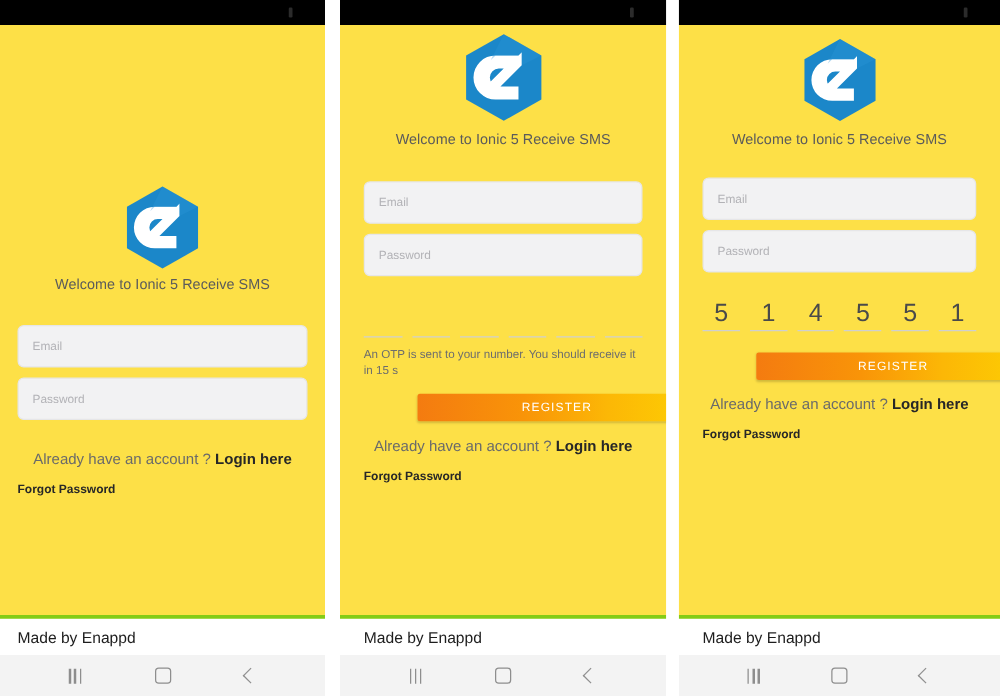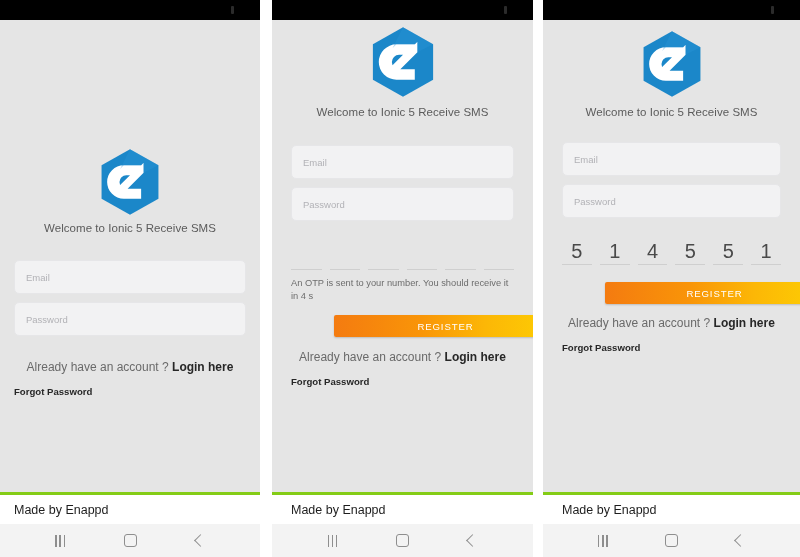--- a/index.html
+++ b/index.html
@@ -41,21 +41,21 @@
     right: 26px; top: 6px;
     width: 3px; height: 8px;
     background: #2b2b2b;
     border-radius: 1px;
   }
 
   
   .content {
     flex: 1 1 auto;
     position: relative;
-    background: #e5e5e5;
+    background: #fde047;
     padding: 0 14px;
     overflow: hidden;
   }
   .p2 .content, .p3 .content { padding: 0 19px; }
 
   .logo-wrap {
     display: flex;
     justify-content: center;
     align-items: center;
   }
@@ -303,21 +303,21 @@
             <span class="d"></span>
           </span>
         <span class="otp-cell">
             <span class="d"></span>
           </span>
         <span class="otp-cell">
             <span class="d"></span>
           </span>
       </div>
       <div class="sp-note"></div>
-      <div class="otp-note">An OTP is sent to your number. You should receive it in 4 s</div>
+      <div class="otp-note">An OTP is sent to your number. You should receive it in 15 s</div>
       <div class="sp-cta"></div>
       <div class="cta">REGISTER</div>
       <div class="sp-link"></div>
       <div class="link-line"><span>Already have an account ? </span><span class="strong">Login here</span></div>
       <div class="sp-forgot"></div>
       <div class="forgot">Forgot Password</div>
     </div>
     <div class="footer">
       <span class="made">Made by Enappd</span>
     </div>

